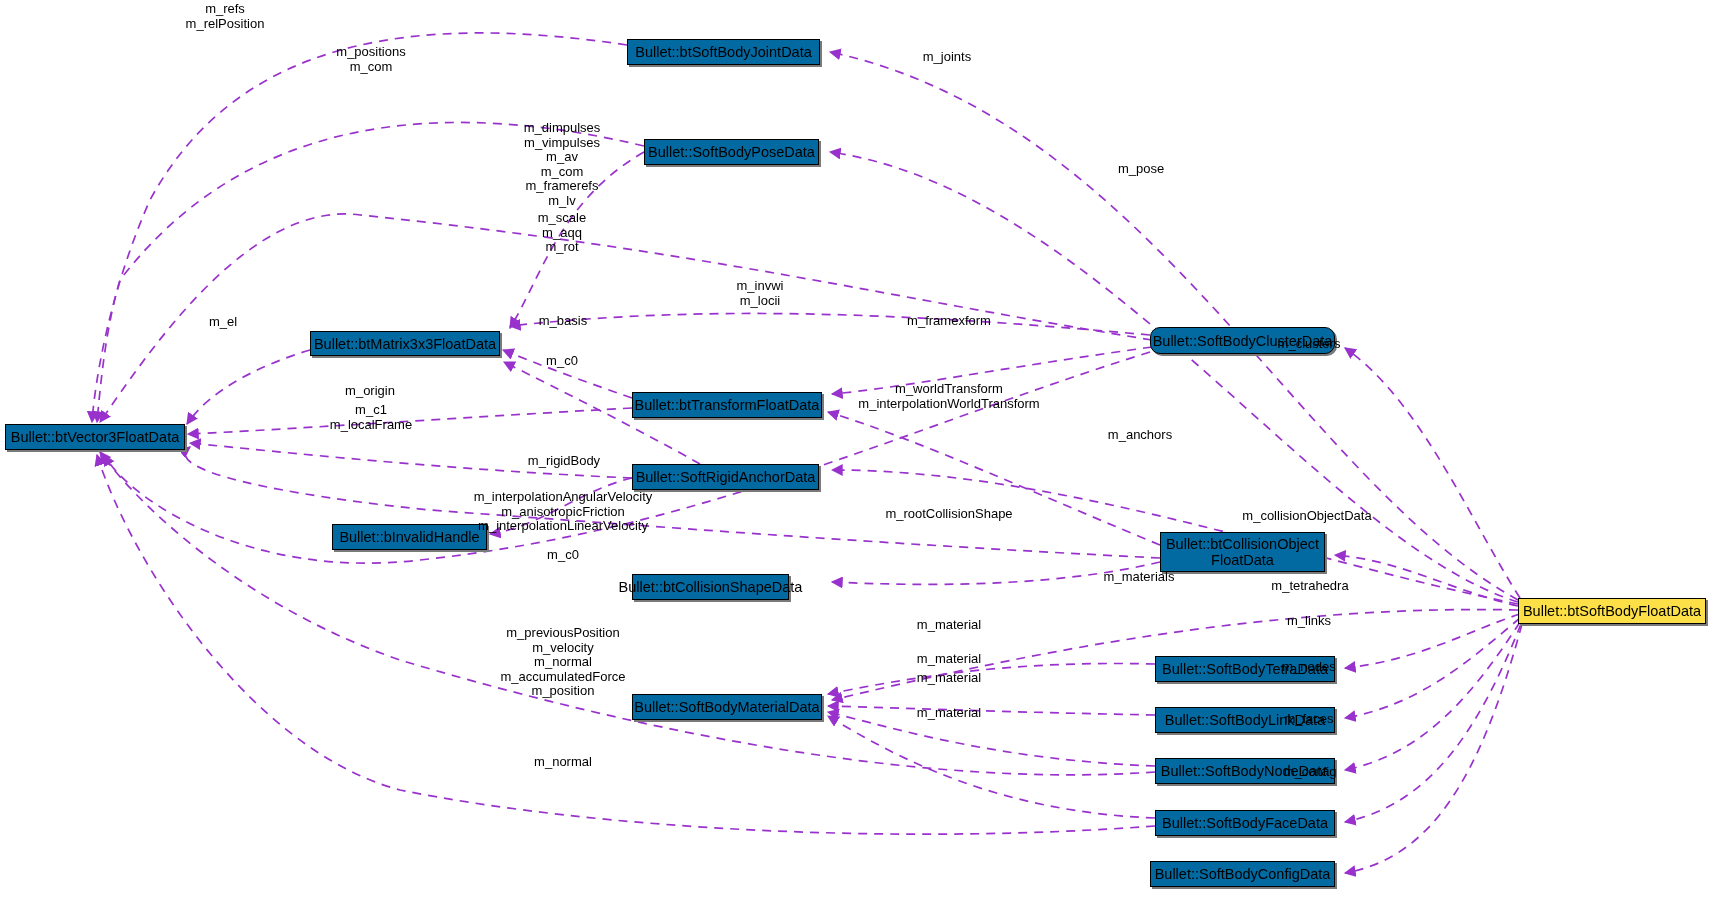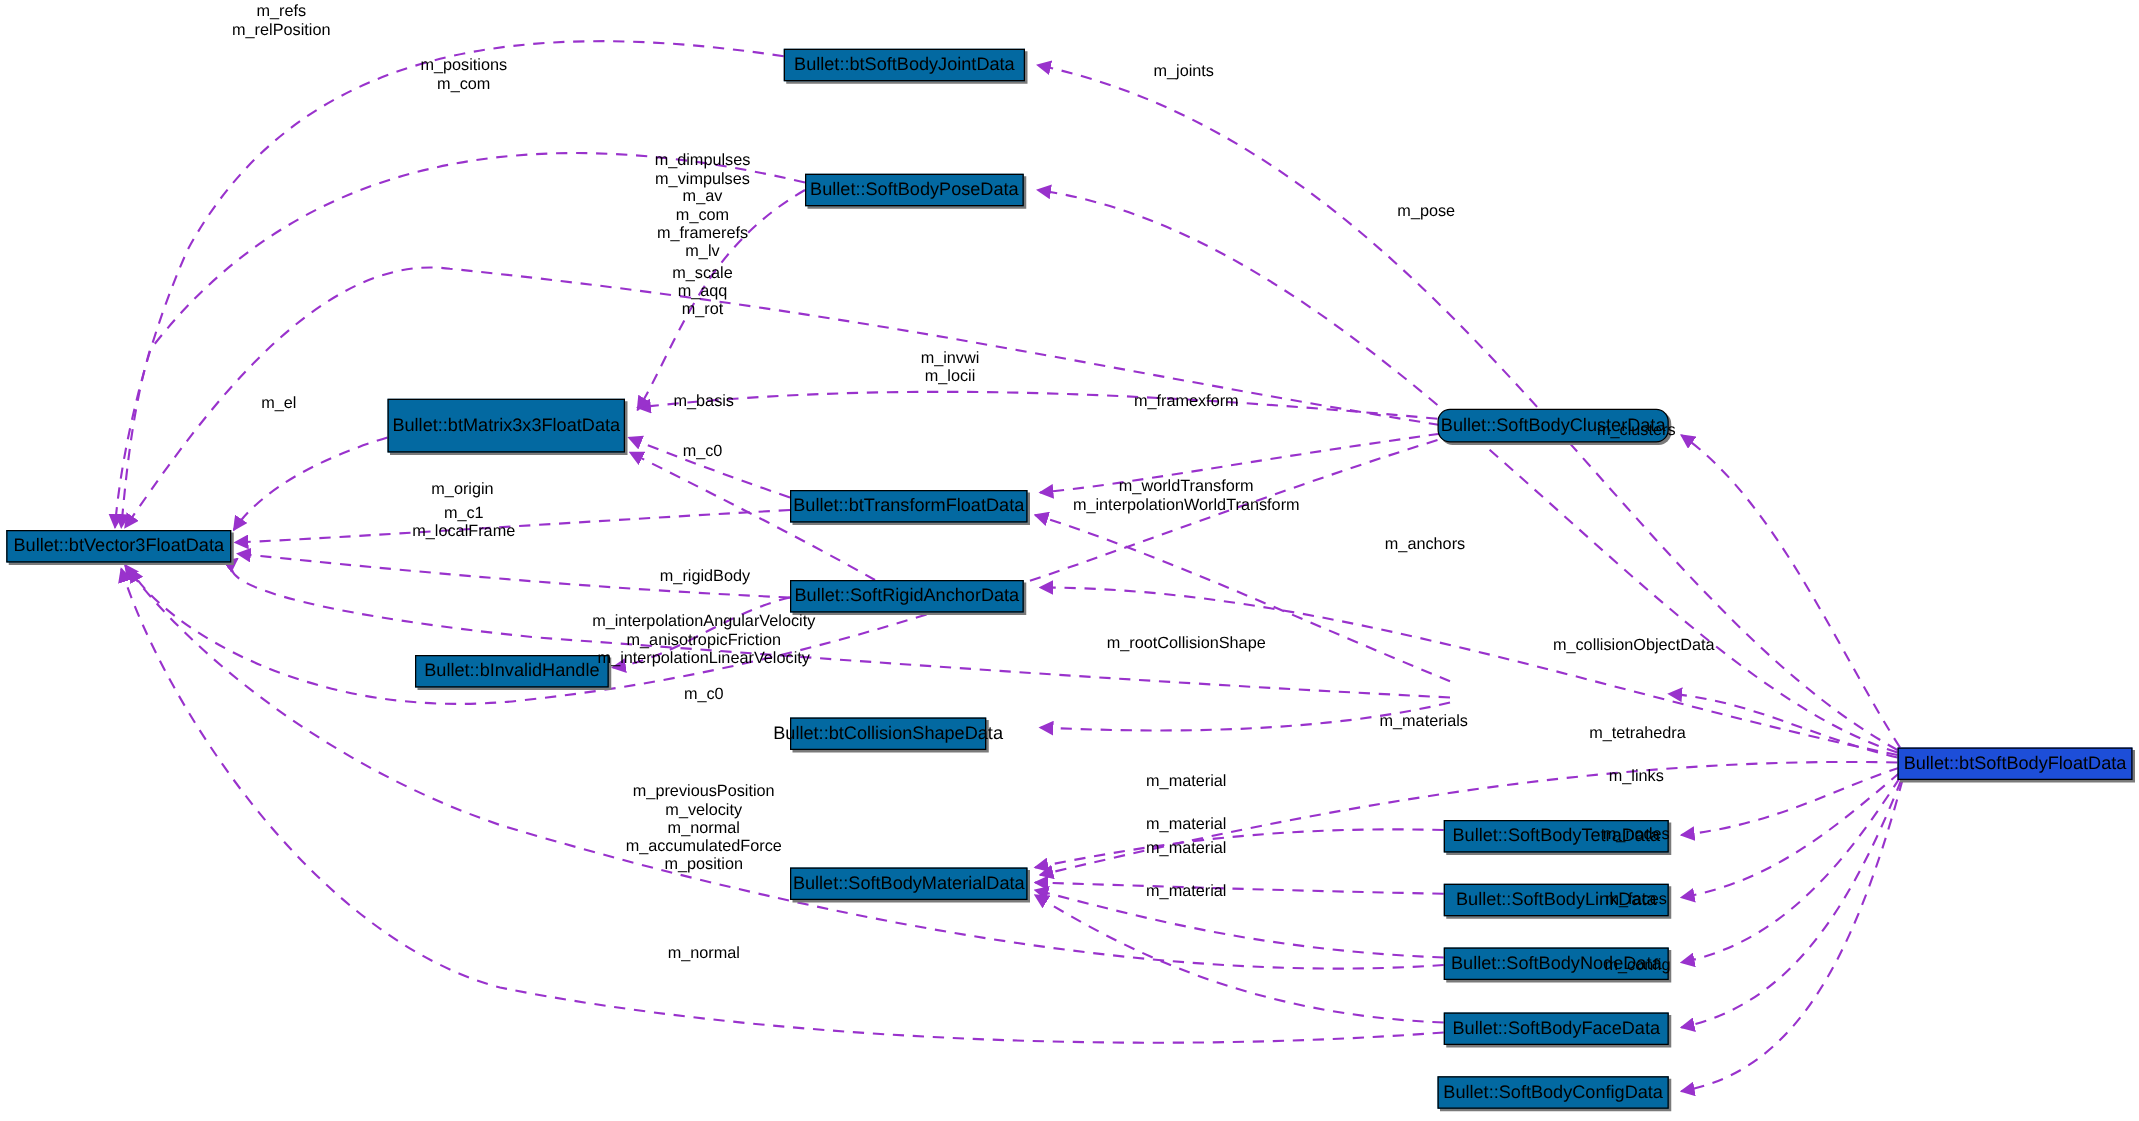--- a/index.html
+++ b/index.html
@@ -33,21 +33,21 @@
     line-height: 16px;
     text-align: center;
     white-space: pre;
     display: flex;
     align-items: center;
     justify-content: center;
     box-shadow: 2px 2px 0 0 #7a7a7a;
     padding: 2px 7px;
   }
   .node.highlight {
-    background: #1d4ed8;
+    background: #fde047;
   }
   .edge-label {
     position: absolute;
     font-size: 13px;
     line-height: 14.6px;
     color: #000000;
     white-space: pre;
     text-align: center;
     transform: translateX(-50%);
     pointer-events: none;
@@ -129,29 +129,31 @@
       <path d="M 1155 772 C 900 790 600 720 400 660 C 260 612 150 520 100 452"></path>
 
       <path d="M 1155 826 C 900 845 600 830 400 790 C 250 750 130 560 97 455"></path>
 
       <path d="M 1150 352 C 900 430 700 530 420 560 C 250 580 130 500 104 455"></path>
 
     </g>
   </svg>
 
   <div class="node" style="left:5px;  top:424px; width:180px; height:26px;">Bullet::btVector3FloatData</div>
-  <div class="node" style="left:310px; top:319px; width:190px; height:43px;text-align:right;">Bullet::btMatrix3x3FloatData</div>
+  <div class="node" style="left:310px; top:331px; width:190px; height:25px;text-align:right;">Bullet::btMatrix3x3FloatData</div>
   <div class="node" style="left:332px; top:524px; width:155px; height:26px;">Bullet::bInvalidHandle</div>
   <div class="node" style="left:627px; top:39px;  width:193px; height:26px;">Bullet::btSoftBodyJointData</div>
   <div class="node" style="left:644px; top:139px; width:175px; height:26px;">Bullet::SoftBodyPoseData</div>
   <div class="node" style="left:632px; top:392px; width:190px; height:26px;">Bullet::btTransformFloatData</div>
   <div class="node" style="left:632px; top:464px; width:187px; height:26px;">Bullet::SoftRigidAnchorData</div>
   <div class="node" style="left:632px; top:574px; width:157px; height:26px;">Bullet::btCollisionShapeData</div>
   <div class="node" style="left:632px; top:694px; width:190px; height:26px;">Bullet::SoftBodyMaterialData</div>
   <div class="node" style="left:1150px; top:327px; width:185px; height:27px;border-radius:10px;">Bullet::SoftBodyClusterData</div>
+  <div class="node" style="left:1160px; top:532px; width:165px; height:40px;">Bullet::btCollisionObject
+FloatData</div>
   <div class="node" style="left:1155px; top:656px; width:180px; height:26px;">Bullet::SoftBodyTetraData</div>
   <div class="node" style="left:1155px; top:707px; width:180px; height:26px;">Bullet::SoftBodyLinkData</div>
   <div class="node" style="left:1155px; top:758px; width:180px; height:26px;">Bullet::SoftBodyNodeData</div>
   <div class="node" style="left:1155px; top:810px; width:180px; height:26px;">Bullet::SoftBodyFaceData</div>
   <div class="node" style="left:1150px; top:861px; width:185px; height:26px;">Bullet::SoftBodyConfigData</div>
   <div class="node highlight" style="left:1518px; top:598px; width:188px; height:26px;">Bullet::btSoftBodyFloatData</div>
 
   <div class="edge-label" style="left:225px; top:2px;">m_refs
 m_relPosition</div>
   <div class="edge-label" style="left:371px; top:45px;">m_positions

